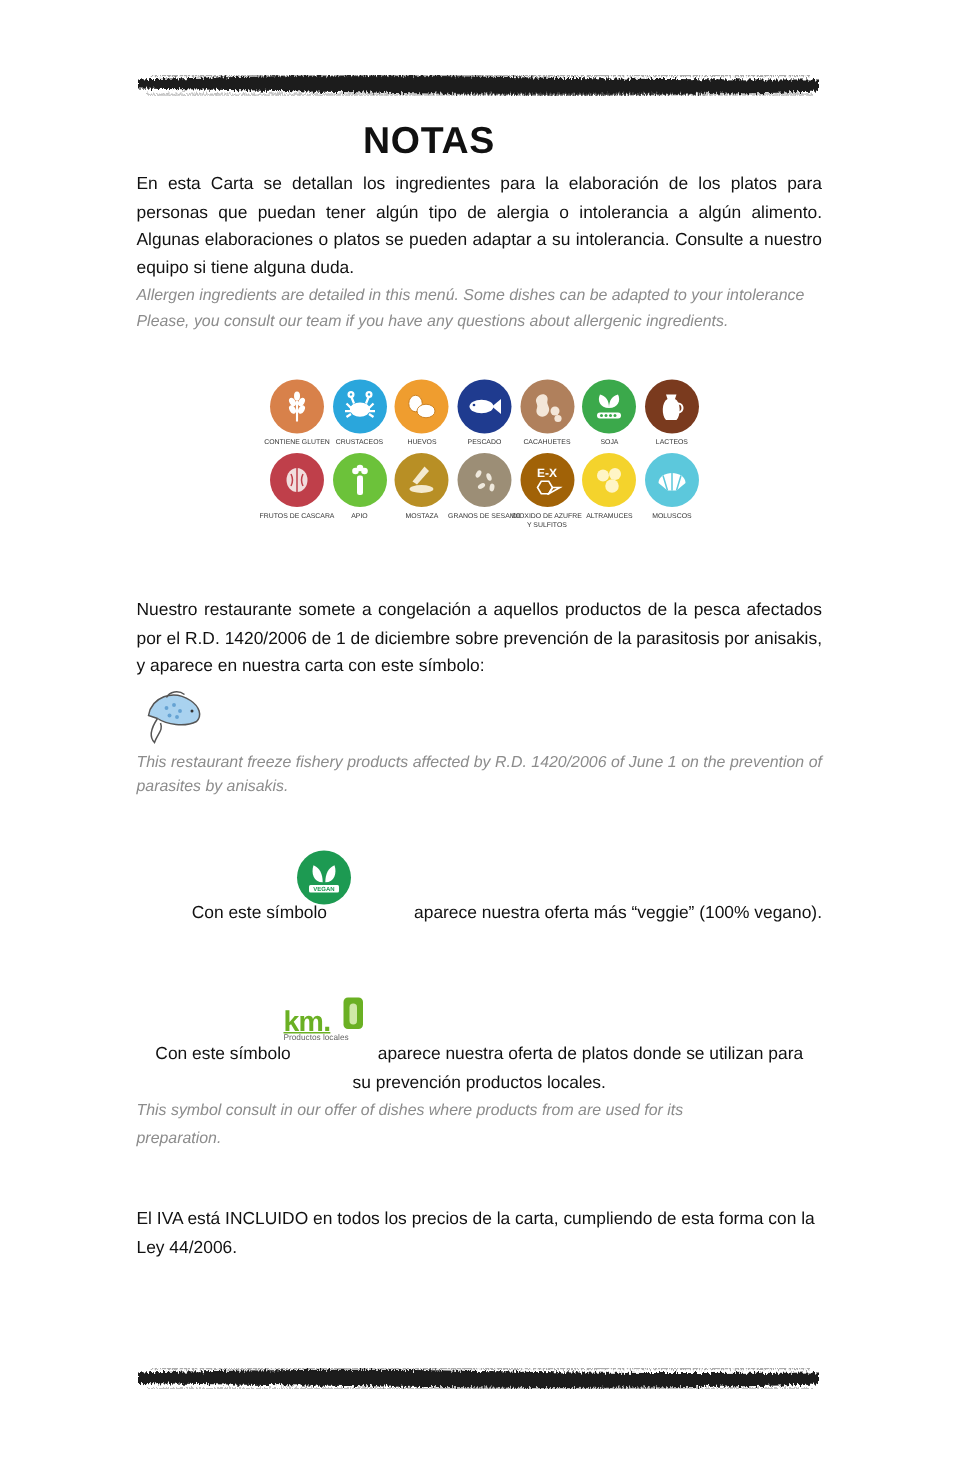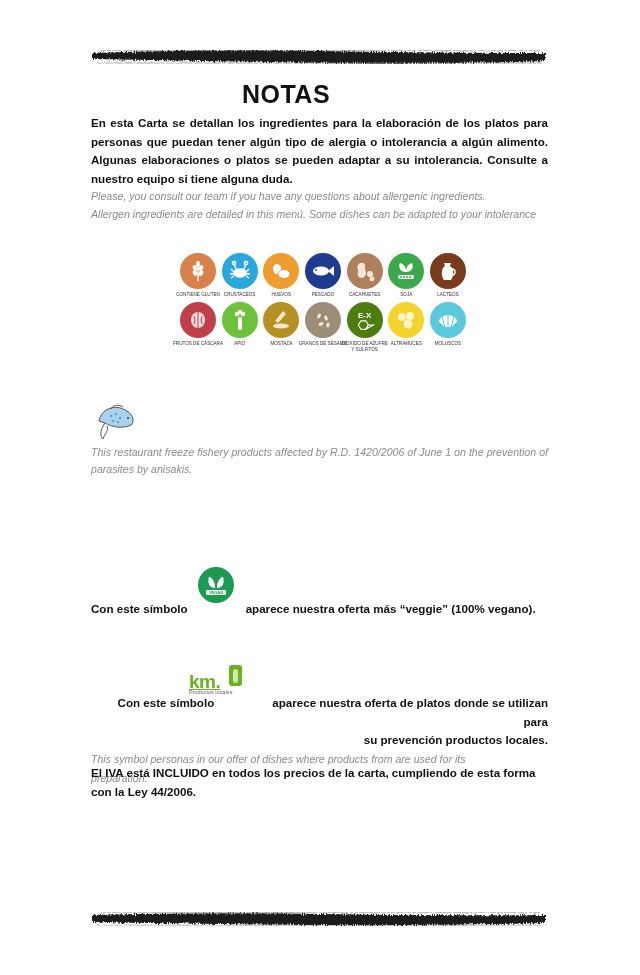--- a/index.html
+++ b/index.html
@@ -3,21 +3,21 @@
 <meta charset="utf-8">
 <style>
   html, body { margin: 0; padding: 0; background: #ffffff; }
   body { width: 640px; height: 975px; position: relative; overflow: hidden;
          font-family: "Liberation Sans", sans-serif; color: #111; }
   .page { position: absolute; left: 91px; width: 457px; }
   .brush { position: absolute; left: 90px; width: 458px; height: 24px; }
   .brush svg { width: 100%; height: 100%; display: block; }
   .title { position: absolute; left: 0; width: 572px; top: 80px; text-align: center;
            font-size: 25px; font-weight: bold; letter-spacing: 0.5px; color: #111; }
-  .p-bold { font-size: 11.6px; font-weight: bold; line-height: 18.5px; text-align: justify;
+  .p-bold { font-size: 11.6px; font-weight: normal; line-height: 18.5px; text-align: justify;
             color: #111; margin: 0; }
   .p-en { font-size: 10.6px; font-style: italic; line-height: 16.5px; color: #8c8c8c; margin: 0;
           text-align: justify; }
   .p-en.left { text-align: left; }
   .allergens { position: absolute; left: 178px; top: 253px; width: 290px; }
   .arow { display: flex; justify-content: space-between; }
   .aitem { width: 40px; display: flex; flex-direction: column; align-items: center; }
   .circ { width: 36px; height: 36px; border-radius: 50%; display: flex; align-items: center;
           justify-content: center; }
   .circ svg { width: 24px; height: 24px; }
@@ -40,22 +40,22 @@
       <path d="M10,6 L450,6" stroke="#777" stroke-width="1.5" opacity="0.6"></path>
       <path d="M8,19 L452,19" stroke="#888" stroke-width="1.5" opacity="0.5"></path>
     </g>
   </svg>
 </div>
 
 <div class="title">NOTAS</div>
 
 <div class="page" style="top:114px;">
   <p class="p-bold">En esta Carta se detallan los ingredientes para la elaboración de los platos para personas que puedan tener algún tipo de alergia o intolerancia a algún alimento. Algunas elaboraciones o platos se pueden adaptar a su intolerancia. Consulte a nuestro equipo si tiene alguna duda.</p>
+  <p class="p-en left" style="margin-top:1px;">Allergen ingredients are detailed in this menú. Some dishes can be adapted to your intolerance</p>
   <p class="p-en left">Please, you consult our team if you have any questions about allergenic ingredients.</p>
-  <p class="p-en left" style="margin-top:1px;">Allergen ingredients are detailed in this menú. Some dishes can be adapted to your intolerance</p>
 </div>
 
 <div class="allergens">
   <div class="arow">
     <div class="aitem">
       <div class="circ" style="background:#d8814a">
         <svg viewBox="0 0 24 24">
             <g fill="#fff">
               <ellipse cx="12" cy="5" rx="2" ry="3"></ellipse>
               <ellipse cx="9" cy="9" rx="2" ry="3" transform="rotate(-30 9 9)"></ellipse>
@@ -189,21 +189,21 @@
               <ellipse cx="8" cy="8" rx="1.6" ry="2.6" transform="rotate(30 8 8)"></ellipse>
               <ellipse cx="15" cy="10" rx="1.6" ry="2.6" transform="rotate(-20 15 10)"></ellipse>
               <ellipse cx="10" cy="16" rx="1.6" ry="2.6" transform="rotate(60 10 16)"></ellipse>
               <ellipse cx="17" cy="17" rx="1.6" ry="2.6" transform="rotate(10 17 17)"></ellipse>
             </g>
           </svg>
       </div>
       <div class="alabel">Granos de sesamo</div>
     </div>
     <div class="aitem">
-      <div class="circ" style="background:#4d7c0f; flex-direction:column;">
+      <div class="circ" style="background:#a16207; flex-direction:column;">
         <span style="color:#fff;font-size:8px;font-weight:bold;line-height:9px;">E-X</span>
         <svg viewBox="0 0 24 12" style="width:20px;height:10px;">
             <g fill="none" stroke="#fff" stroke-width="1.3">
               <polygon points="4,6 7,1 13,1 16,6 13,11 7,11"></polygon>
               <polygon points="13,11 16,6 22,6"></polygon>
             </g>
           </svg>
       </div>
       <div class="alabel" style="white-space:normal;width:50px;">Dioxido de azufre y sulfitos</div>
     </div>
@@ -225,20 +225,21 @@
             <path d="M3,14 C3,5 21,5 21,14 L15,19 L9,19 Z" fill="#fff"></path>
             <path d="M12,19 L12,7 M9,19 L6,9 M15,19 L18,9" stroke="#5cc8dc" stroke-width="1"></path>
           </svg>
       </div>
       <div class="alabel">Moluscos</div>
     </div>
   </div>
 </div>
 
 <div class="page" style="top:398px;">
+  <p class="p-bold">Nuestro restaurante somete a congelación a aquellos productos de la pesca afectados por el R.D. 1420/2006 de 1 de diciembre sobre prevención de la parasitosis por anisakis, y aparece en nuestra carta con este símbolo:</p>
   <div style="width:44px;height:42px;margin:1px 0 3px 2px;">
     <svg viewBox="0 0 44 42" width="44" height="42">
       <path d="M6,22 C8,10 22,4 34,12 C40,16 42,22 38,26 C30,30 18,28 12,24 Z" fill="#a9d2ef" stroke="#555" stroke-width="1"></path>
       <path d="M12,24 C8,30 6,36 10,40 C12,34 16,32 14,27" fill="#fff" stroke="#555" stroke-width="1"></path>
       <path d="M18,10 C20,6 26,5 30,8" fill="none" stroke="#555" stroke-width="1"></path>
       <circle cx="35" cy="19" r="1" fill="#333"></circle>
       <g fill="#4a90c8" opacity="0.7">
           <circle cx="18" cy="17" r="1.3"></circle>
           <circle cx="23" cy="15" r="1.3"></circle>
           <circle cx="27" cy="19" r="1.3"></circle>
@@ -253,41 +254,41 @@
 <div style="position:absolute;left:198px;top:567px;width:36px;height:36px;border-radius:50%;background:#1d9a52;display:flex;flex-direction:column;align-items:center;justify-content:center;">
   <svg viewBox="0 0 24 16" width="22" height="14">
       <g fill="#fff">
         <path d="M11,15 C4,15 2,8 4,2 C9,4 11,9 11,15 Z"></path>
         <path d="M13,15 C20,15 22,8 20,2 C15,4 13,9 13,15 Z"></path>
       </g>
     </svg>
   <span style="color:#fff;font-size:4px;font-weight:bold;background:#fff;color:#1d9a52;padding:0 3px;border-radius:1px;line-height:5px;margin-top:1px;">VEGAN</span>
 </div>
 <div class="page" style="top:600px;">
-  <p class="p-bold" style="text-align:left;">
+  <p class="p-bold" style="text-align:right;">
     <span>Con este símbolo</span><span style="display:inline-block;width:58px;"></span><span>aparece nuestra oferta más “veggie” (100% vegano).</span>
   </p>
 </div>
 
 <div style="position:absolute;left:189px;top:664px;width:60px;height:32px;">
   <span style="position:absolute;left:0;top:7px;font-size:19px;font-weight:bold;color:#6ab023;letter-spacing:-0.5px;text-decoration:underline;">km.</span>
   <span style="position:absolute;left:40px;top:1px;width:13px;height:21px;background:#6ab023;border-radius:3px;display:flex;align-items:center;justify-content:center;">
     <span style="display:block;width:5px;height:14px;border-radius:3px;background:#cfe9a8;"></span>
   </span>
   <span style="position:absolute;left:0;top:25px;font-size:5.5px;color:#666;white-space:nowrap;">Productos locales</span>
 </div>
 <div class="page" style="top:694px;">
-  <p class="p-bold" style="text-align:right;">
+  <p class="p-bold" style="text-align:center;">
     <span>Con este símbolo</span><span style="display:inline-block;width:58px;"></span><span>aparece nuestra oferta de platos donde se utilizan para</span><br>
     <span>su prevención productos locales.</span>
   </p>
-  <p class="p-en left" style="line-height:19px;padding-right:40px;">This symbol personas in our offer of dishes where products from are used for its preparation.</p>
-</div>
-
-<div class="page" style="top:764px;">
+  <p class="p-en left" style="line-height:19px;padding-right:40px;">This symbol consult in our offer of dishes where products from are used for its preparation.</p>
+</div>
+
+<div class="page" style="top:804px;">
   <p class="p-bold" style="text-align:left;">El IVA está INCLUIDO en todos los precios de la carta, cumpliendo de esta forma con la Ley 44/2006.</p>
 </div>
 
 <div class="brush" style="top:906px;">
   <svg viewBox="0 0 458 24" preserveAspectRatio="none">
     <g filter="url(#rough)">
       <path d="M2,9 Q120,6 230,8 T456,9 L456,17 Q340,20 230,19 T2,16 Z" fill="#1a1a1a"></path>
       <path d="M10,6 L450,6" stroke="#777" stroke-width="1.5" opacity="0.6"></path>
       <path d="M8,20 L452,20" stroke="#888" stroke-width="1.5" opacity="0.5"></path>
     </g>

